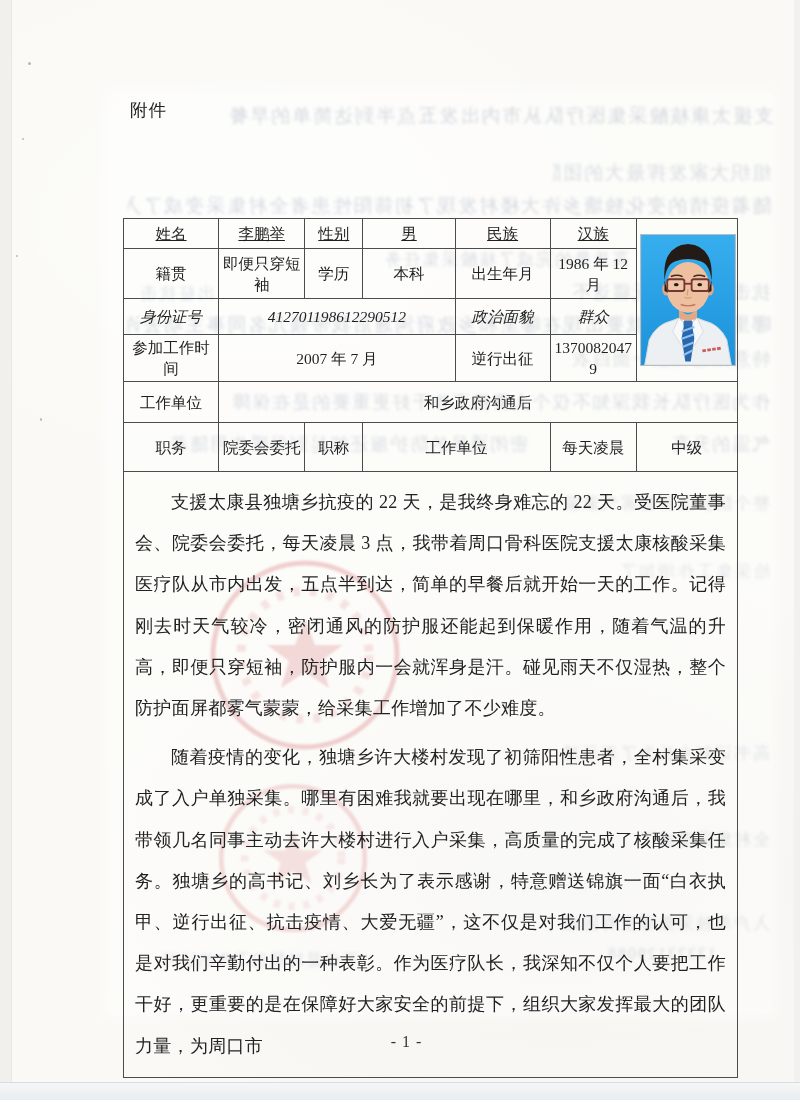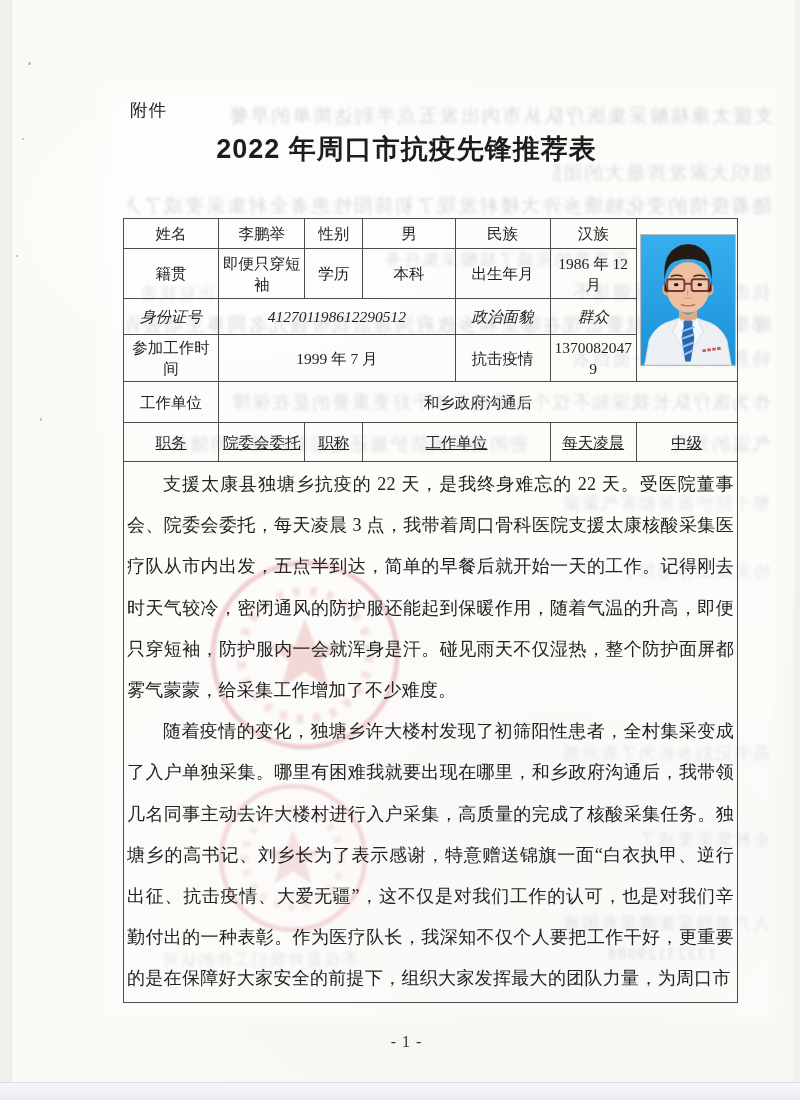--- a/index.html
+++ b/index.html
@@ -27,21 +27,21 @@
   .attachment{position:absolute;left:130px;top:98px;font-size:17.5px;color:#222;letter-spacing:1px;}
   .doc-title{position:absolute;left:123px;top:131px;width:615px;text-align:center;transform:translateX(-24px);
     font-family:"Liberation Sans","DejaVu Sans",sans-serif;font-weight:600;font-size:27px;color:#1d1d1d;letter-spacing:1px;}
 
   table.info{position:absolute;left:123px;top:218px;width:615px;border-collapse:collapse;table-layout:fixed;
     font-size:15.5px;color:#1f1f1f;}
   table.info td{border:1px solid #4c4c4c;text-align:center;vertical-align:middle;padding:2px 3px;
     line-height:21px;word-break:break-all;}
   td.ph{padding:4px;vertical-align:middle;}
   td.narr{text-align:left;vertical-align:top;padding:6px 10px 0 10px;}
-  .narr p{margin:0;font-size:18px;line-height:41.2px;color:#222;text-indent:2em;text-align:justify;letter-spacing:.3px;}
+  .narr p{margin:8px;font-size:18px;line-height:41.2px;color:#222;text-indent:2em;text-align:justify;letter-spacing:.3px;}
   .photo-frame{display:block;margin:0 auto;border:1px solid #b9bdc1;background:#fff;}
   .pagenum{position:absolute;left:123px;top:1033px;width:615px;text-align:center;transform:translateX(-24px);
     font-size:16px;color:#333;letter-spacing:1px;}
 </style>
 </head>
 <body>
 
 <div class="page">
 
   <div class="inner-sheet"></div>
@@ -72,34 +72,33 @@
     <circle cx="100" cy="100" r="64" fill="none" stroke="#d87a7a" stroke-width="9" stroke-dasharray="7 10" opacity=".55"></circle>
     <polygon points="100,64 110,90 138,90 116,106 124,133 100,117 76,133 84,106 62,90 90,90" fill="#d87a7a" opacity=".8"></polygon>
   </svg>
   <svg class="seal" style="left:215px;top:780px;opacity:.26;" width="156" height="156" viewBox="0 0 200 200">
     <circle cx="100" cy="100" r="92" fill="none" stroke="#d87a7a" stroke-width="6"></circle>
     <circle cx="100" cy="100" r="62" fill="none" stroke="#d87a7a" stroke-width="10" stroke-dasharray="8 11" opacity=".5"></circle>
     <polygon points="100,64 110,90 138,90 116,106 124,133 100,117 76,133 84,106 62,90 90,90" fill="#d87a7a" opacity=".75"></polygon>
   </svg>
 
   <div class="attachment">附件</div>
-  <div class="doc-title">2022 年周口市抗疫先锋推荐表</div>
 
   <table class="info">
     <colgroup>
       <col style="width:15.5%">
         <col style="width:14%">
         <col style="width:9.5%">
       <col style="width:15%">
         <col style="width:15.5%">
         <col style="width:14%">
         <col style="width:16.5%">
     </colgroup>
     <tbody>
-        <tr style="height:30px;">
+        <tr style="height:30px;text-decoration:underline;">
       <td>姓名</td>
       <td>李鹏举</td>
       <td>性别</td>
       <td>男</td>
       <td>民族</td>
       <td>汉族</td>
       <td class="ph" rowspan="4">
         <svg class="photo-frame" width="94" height="130" viewBox="0 0 104 144">
           <defs>
             <linearGradient id="sky" x1="0" y1="0" x2="0" y2="1">
@@ -149,29 +148,29 @@
       <td>1986 年 12 月</td>
     </tr>
     <tr style="height:36px;font-style:italic;">
       <td>身份证号</td>
       <td colspan="3">412701198612290512</td>
       <td>政治面貌</td>
       <td>群众</td>
     </tr>
     <tr style="height:46px;">
       <td>参加工作时间</td>
-      <td colspan="3">1999 年 7 月</td>
-      <td>抗击疫情</td>
+      <td colspan="3">2007 年 7 月</td>
+      <td>逆行出征</td>
       <td>13700820479</td>
     </tr>
     <tr style="height:41px;">
       <td>工作单位</td>
       <td colspan="6">和乡政府沟通后</td>
     </tr>
-    <tr style="height:39px;text-decoration:underline;">
+    <tr style="height:49px;">
       <td>职务</td>
       <td>院委会委托</td>
       <td>职称</td>
       <td colspan="2">工作单位</td>
       <td>每天凌晨</td>
       <td>中级</td>
     </tr>
     <tr>
       <td class="narr" colspan="7" style="height:527px;">
         <p>支援太康县独塘乡抗疫的 22 天，是我终身难忘的 22 天。受医院董事会、院委会委托，每天凌晨 3 点，我带着周口骨科医院支援太康核酸采集医疗队从市内出发，五点半到达，简单的早餐后就开始一天的工作。记得刚去时天气较冷，密闭通风的防护服还能起到保暖作用，随着气温的升高，即便只穿短袖，防护服内一会就浑身是汗。碰见雨天不仅湿热，整个防护面屏都雾气蒙蒙，给采集工作增加了不少难度。</p>

